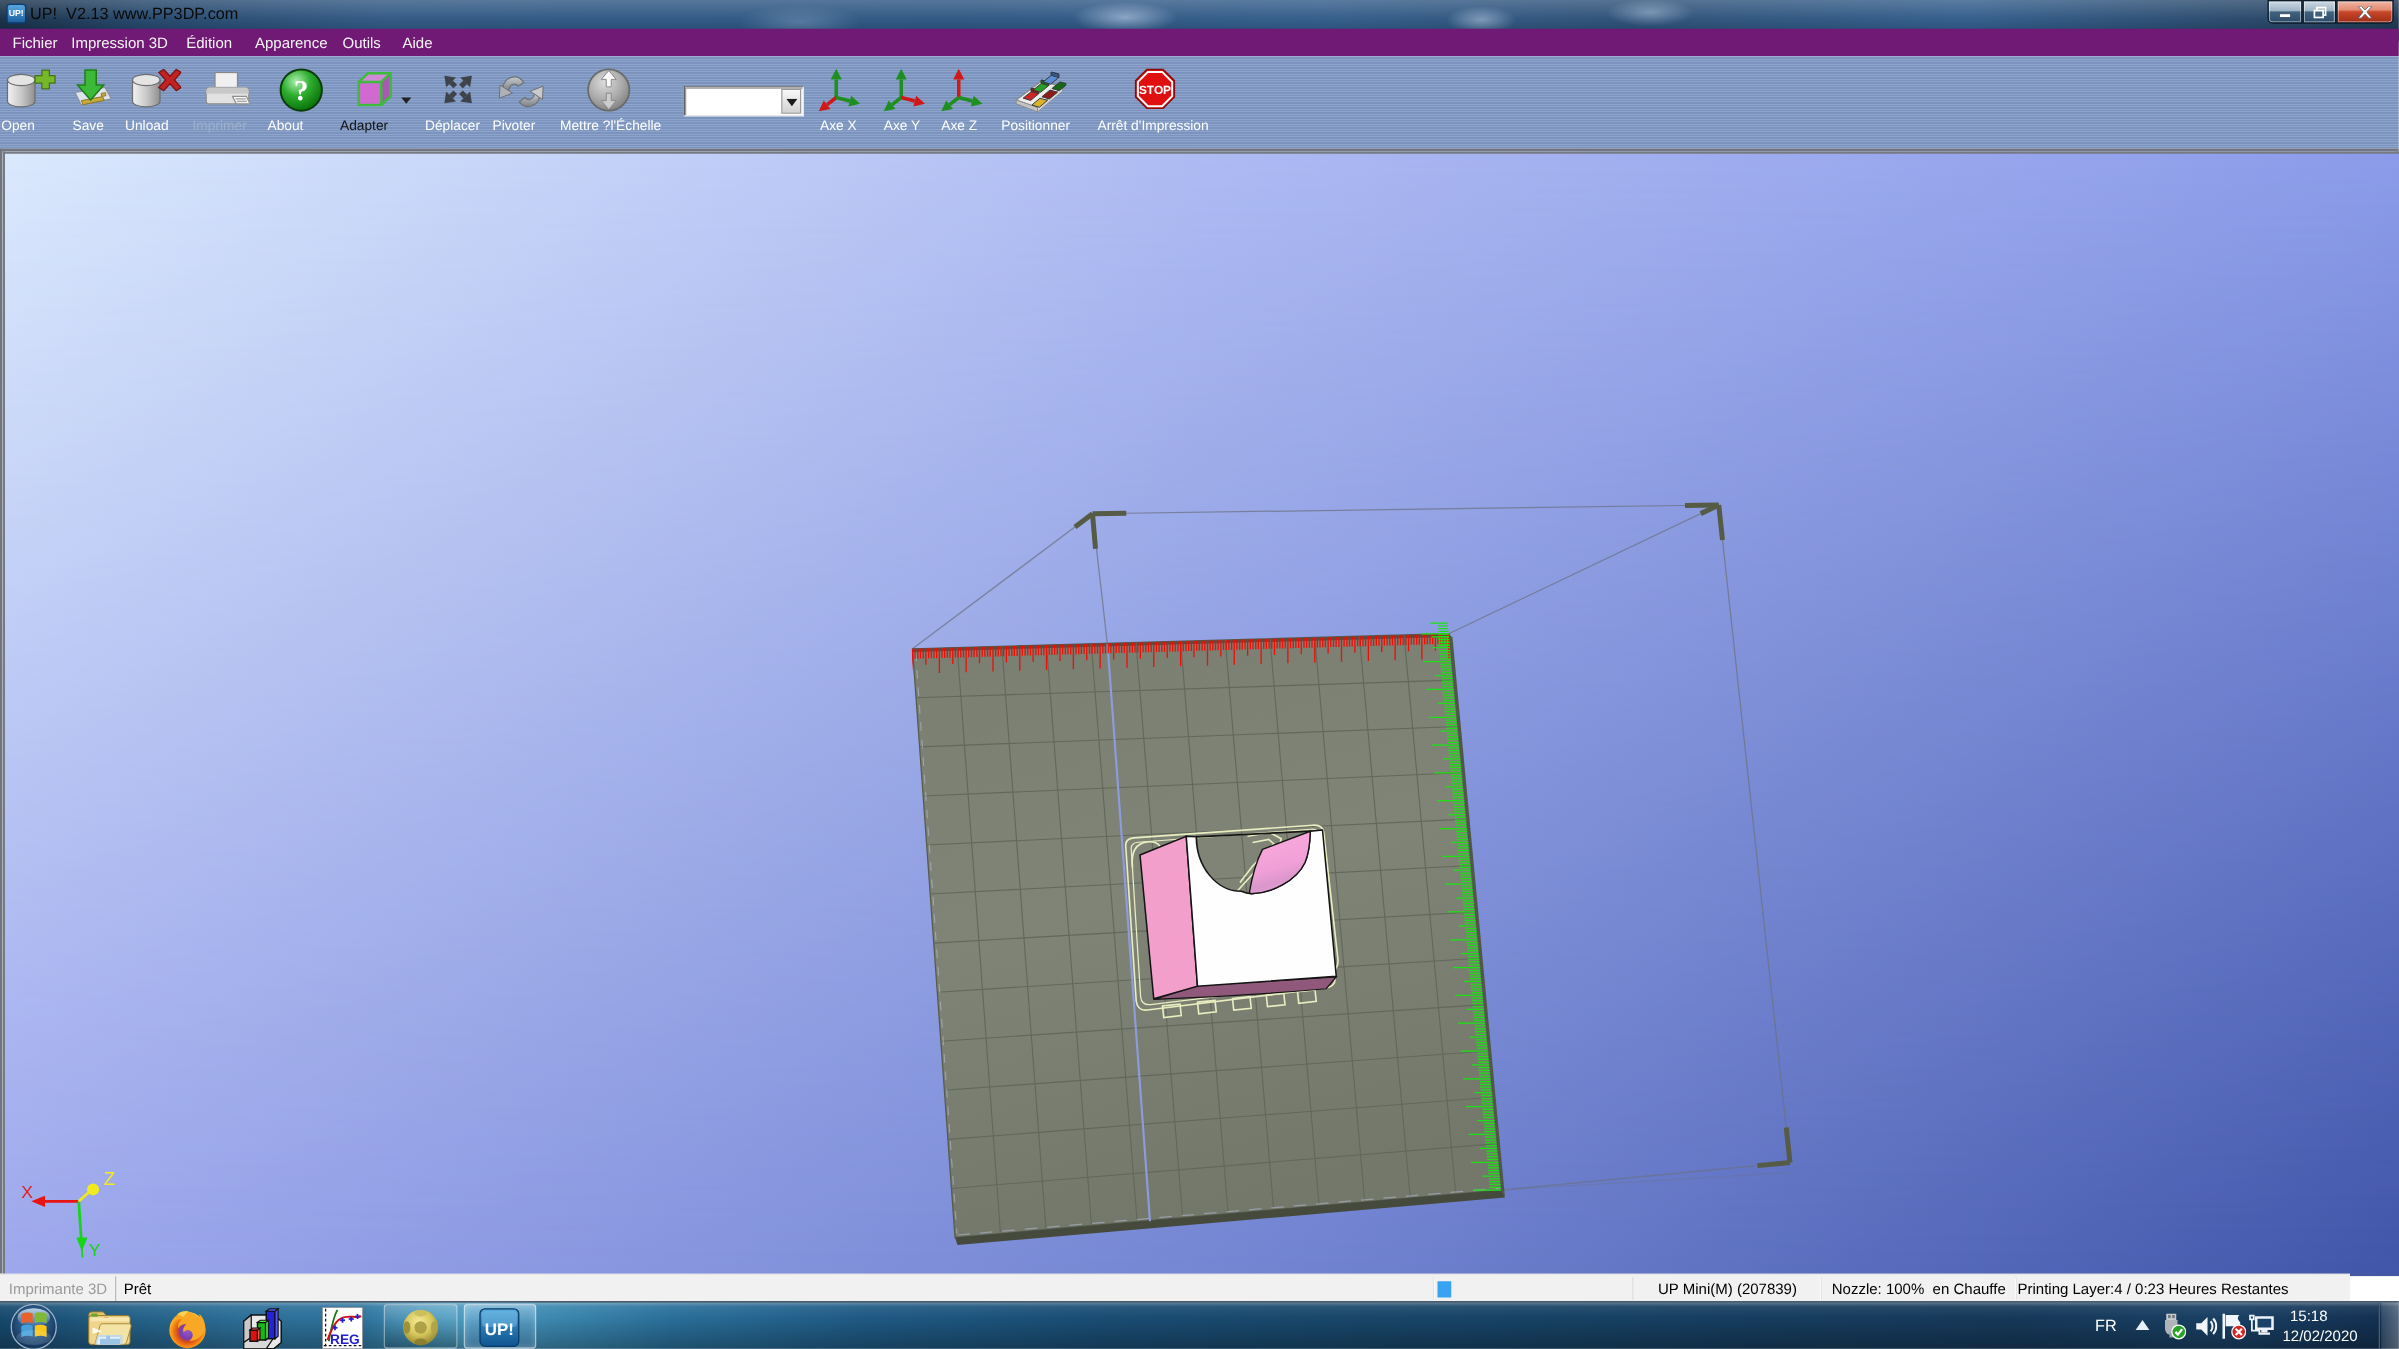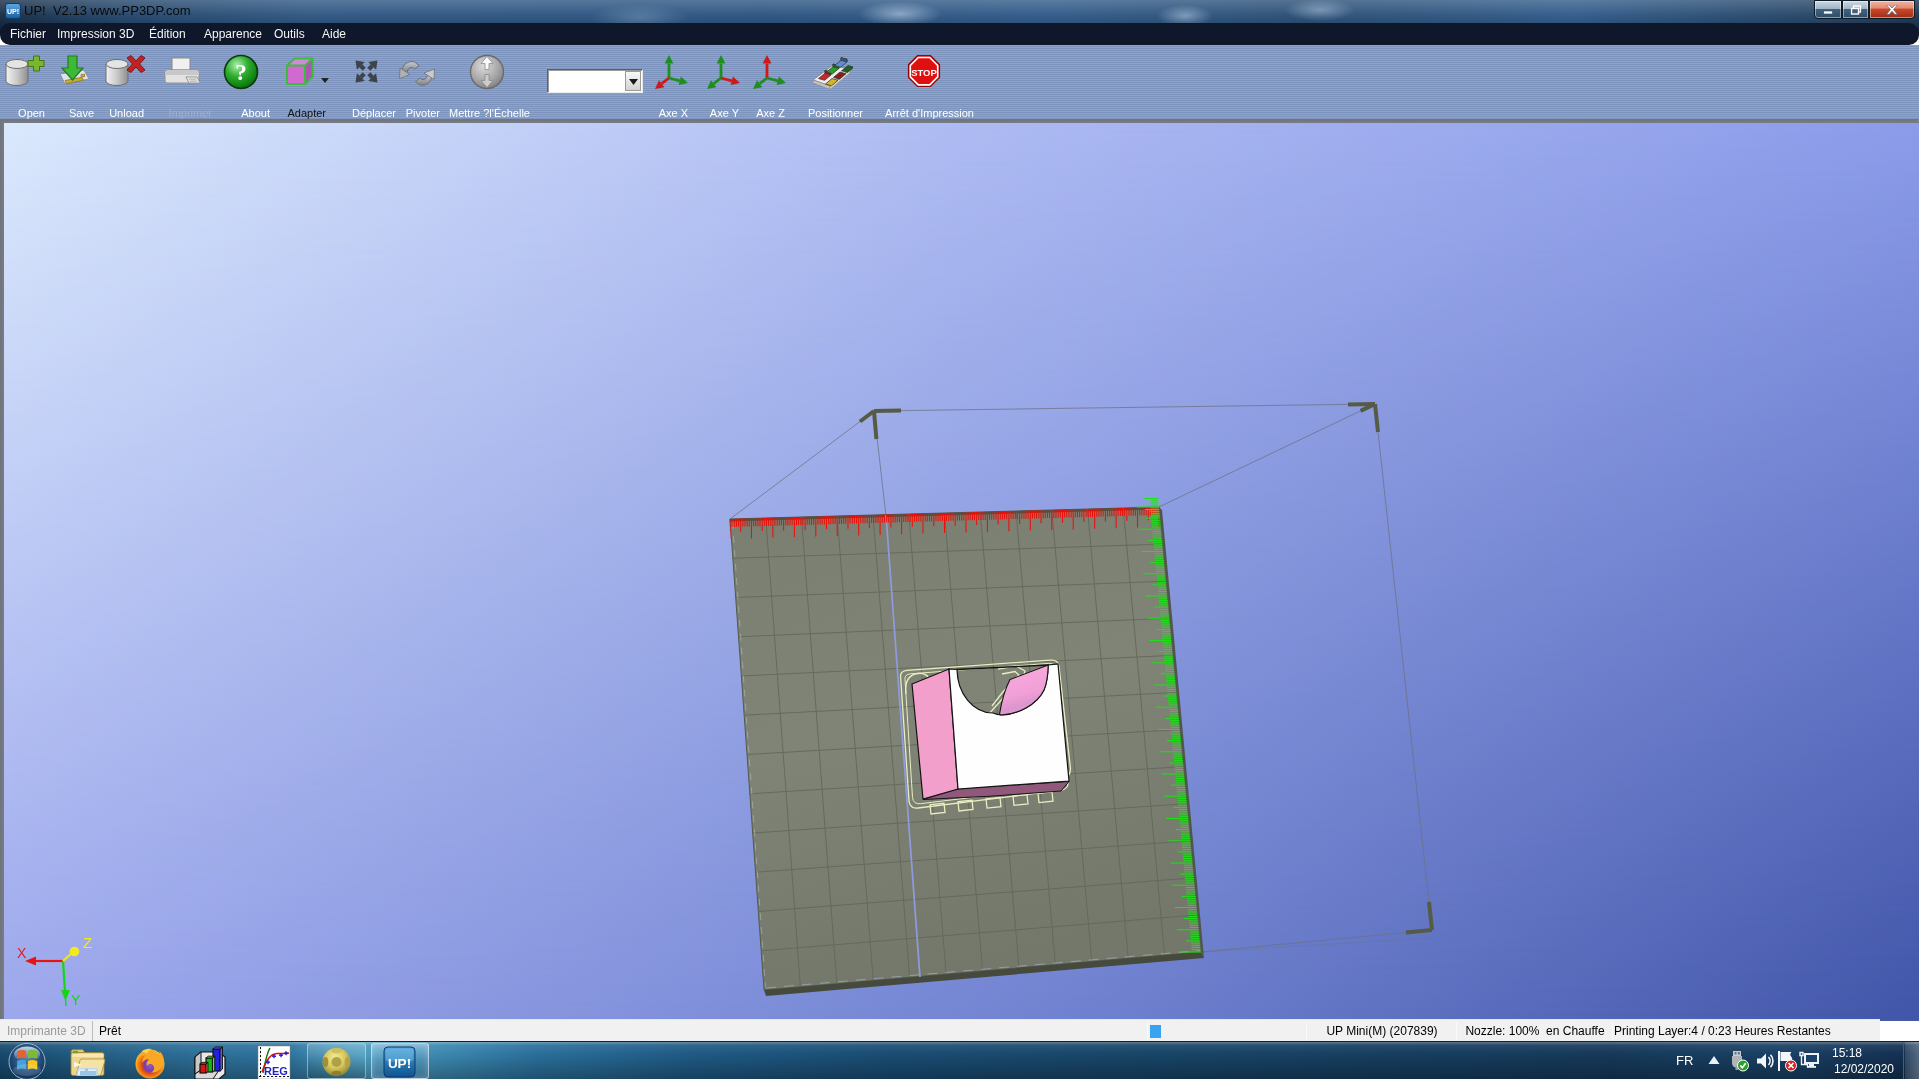--- a/index.html
+++ b/index.html
@@ -23,28 +23,28 @@
 .wbtn { position:absolute; top:0; height:19px; border:1px solid #0d1b29; box-shadow:inset 0 0 0 1px rgba(255,255,255,0.45); }
 #btnmin { left:0; width:28px; border-radius:0 0 0 4px;
   background:linear-gradient(180deg,#cdd9e4 0%,#9fb3c4 45%,#41627f 50%,#2c4c6a 100%); }
 #btnmax { left:28px; width:27px;
   background:linear-gradient(180deg,#cdd9e4 0%,#9fb3c4 45%,#41627f 50%,#2c4c6a 100%); }
 #btnclose { left:55px; width:46px; border-radius:0 0 4px 0;
   background:linear-gradient(180deg,#f0b4a4 0%,#e28d74 40%,#c8472a 50%,#a02c14 100%); }
 .wbtn svg { position:absolute; left:50%; top:50%; transform:translate(-50%,-50%); }
 #menubar {
   position:absolute; left:0; top:23px; width:1919px; height:22px;
-  background:#0f172a; color:#f5f5f5; font-size:12px;border-radius:10px;
+  background:#701a75; color:#f5f5f5; font-size:12px;
 }
 #menubar span { position:absolute; top:4px; }
 #toolbar {
   position:absolute; left:0; top:45px; width:1919px; height:74px;
   background:repeating-linear-gradient(180deg, #8da5cd 0px, #8da5cd 1px, #7b93bd 1px, #7b93bd 2px);
 }
-.tlabel { position:absolute; font-size:11px; color:#fff; white-space:nowrap; text-align:right;margin-top:12px; }
+.tlabel { position:absolute; font-size:11px; color:#fff; white-space:nowrap; text-align:left; }
 #viewport {
   position:absolute; left:0; top:119px; width:1919px; height:900px;
   border-top:2px solid #71767e; border-left:2px solid #71767e; border-right:2px solid #8b9097;
 }
 #statusbar {
   position:absolute; left:0; top:1019px; width:1880px; height:22px;
   background:#f1f1f1; font-size:12px; color:#000; border-top:1px solid #e8e8e8;
 }
 #taskbar {
   position:absolute; left:0; top:1041px; width:1919px; height:38px;
@@ -943,16 +943,16 @@
 <path d="M11.5 13 l5 5 M16.5 13 l-5 5" stroke="#fff" stroke-width="1.7"></path>
 </svg>
 <svg style="position:absolute;left:1799px;top:9px" width="21" height="20" viewBox="0 0 21 20">
 <rect x="5" y="2" width="15" height="11" fill="#eef2f6"></rect>
       <rect x="7" y="4" width="11" height="7" fill="#1a4168"></rect>
 <rect x="10" y="13" width="5" height="2" fill="#eef2f6"></rect>
       <rect x="8" y="15" width="9" height="1.8" fill="#eef2f6"></rect>
 <path d="M1 1.5 h3 v3 h-3 z M2.5 4.5 v9 h6 v3" stroke="#eef2f6" stroke-width="1.4" fill="none"></path>
 </svg>
 <div style="position:absolute;left:1832px;top:4px;width:64px;text-align:left;color:#fff;font-size:12px;">15:18</div>
-<div style="position:absolute;left:1826px;top:20px;width:76px;text-align:center;color:#fff;font-size:12px;">12/02/2020</div>
+<div style="position:absolute;left:1826px;top:20px;width:76px;color:#fff;font-size:12px;">12/02/2020</div>
 <div style="position:absolute;left:1903px;top:0;width:1px;height:38px;background:#0e2844;border-right:1px solid rgba(255,255,255,0.25);"></div>
 <div style="position:absolute;left:1905px;top:0;width:14px;height:38px;background:linear-gradient(90deg,rgba(255,255,255,0.12),rgba(255,255,255,0.28));"></div>
 </div>
 
 </body></html>

